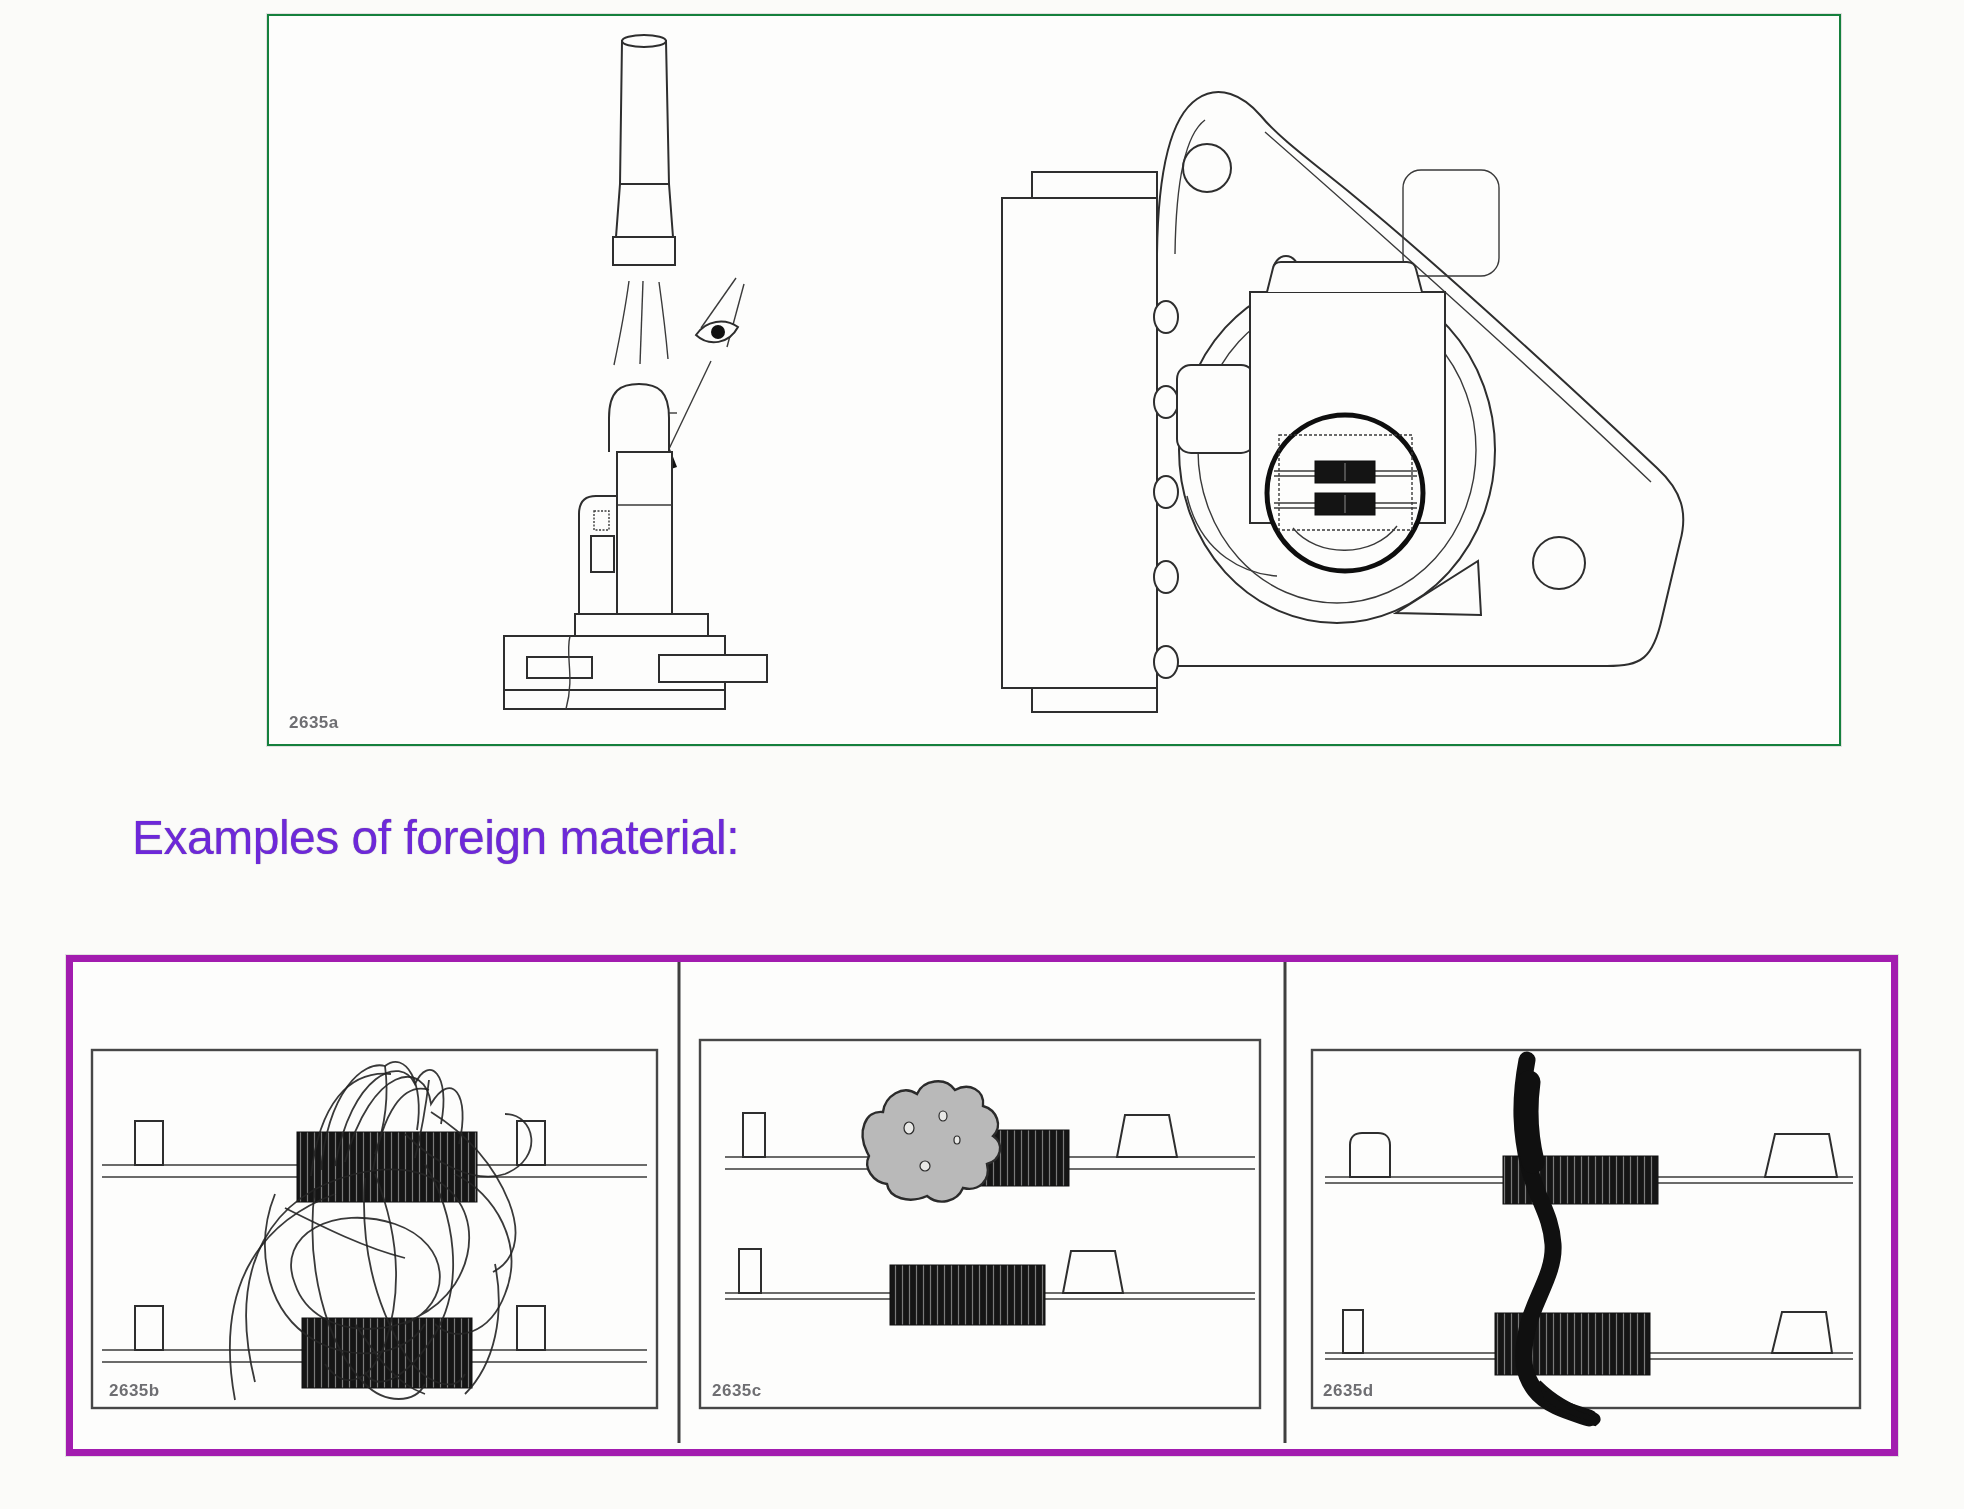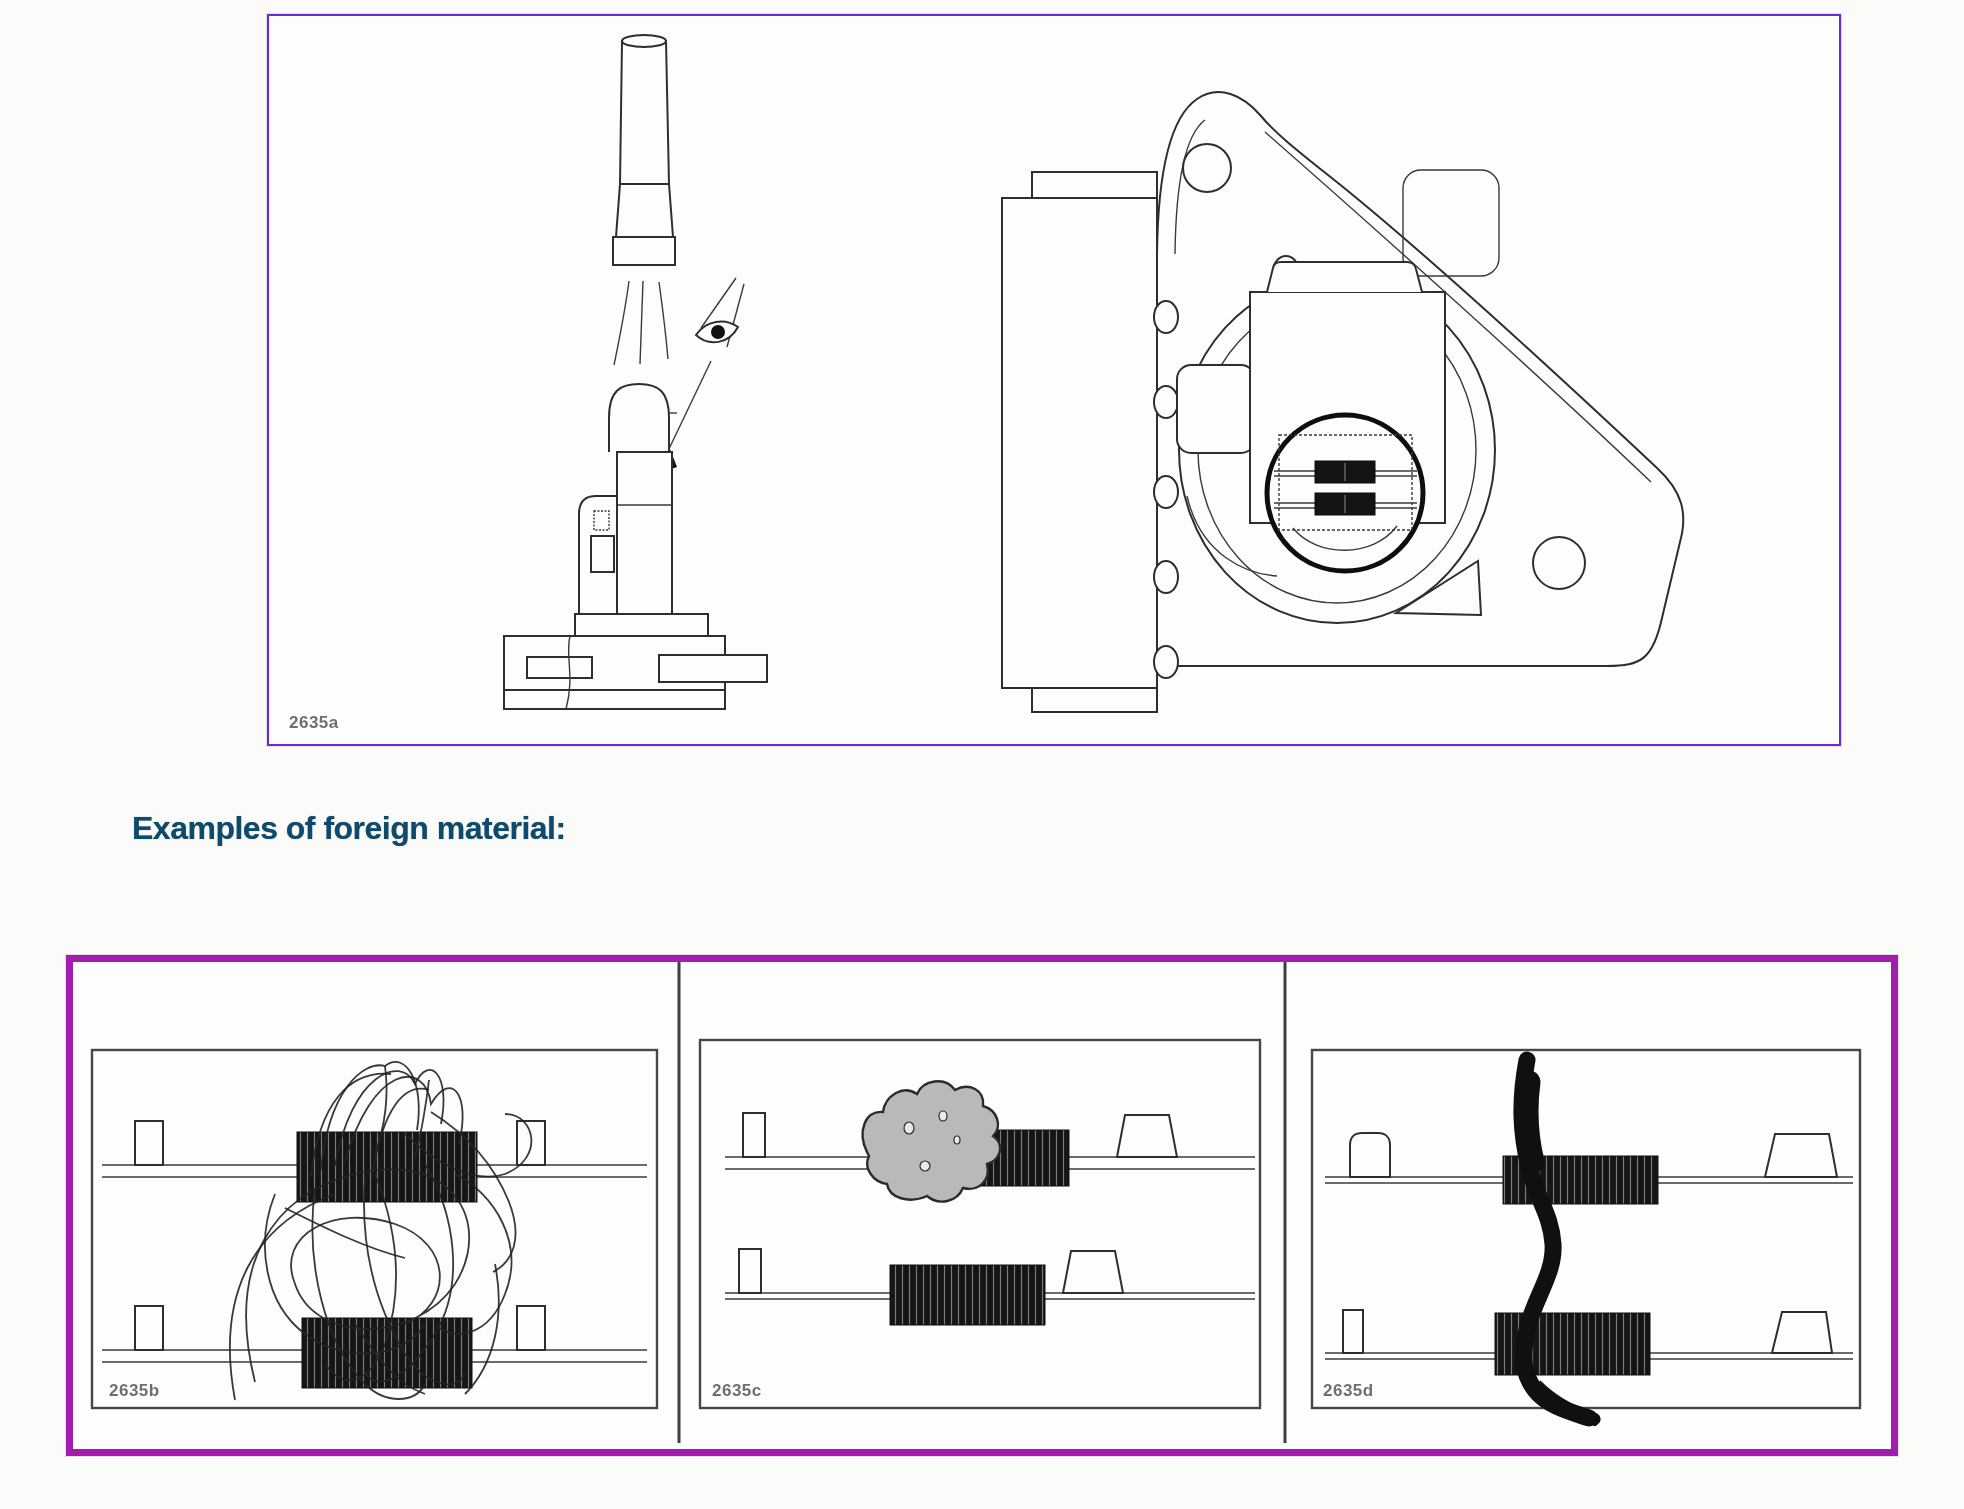--- a/index.html
+++ b/index.html
@@ -4,28 +4,28 @@
 <style>
   html,body{margin:0;padding:0;}
   body{
     width:1964px;height:1509px;position:relative;
     background:#fbfbf9;
     font-family:"Liberation Sans", sans-serif;
     overflow:hidden;
   }
   .panel{
     position:absolute;background:#fdfdfc;
-    border:2px solid #6d28d9;
+    border:2px solid #15803d;
     box-shadow:0 0 0 1px rgba(80,80,80,.15);
   }
   #top-panel{left:267px;top:14px;width:1570px;height:728px;}
   #top-panel svg{display:block;}
   #section-heading{
     position:absolute;left:132px;top:810px;
-    font-size:32px;font-weight:700;color:#0c4a6e;
+    font-size:48px;font-weight:400;color:#6d28d9;
     letter-spacing:-0.5px;
     text-shadow:0 0 1px rgba(20,20,20,.55);
   }
   #bottom-section{left:66px;top:955px;width:1818px;height:487px;border:7px solid #a21caf;}
   svg .ln{stroke:#2e2e2e;fill:none;stroke-width:2;}
   svg .thin{stroke:#3a3a3a;fill:none;stroke-width:1.4;}
   svg .wh{fill:#fdfdfc;stroke:#2e2e2e;stroke-width:2;}
   svg .blk{fill:#141414;stroke:#0c0c0c;stroke-width:1;}
   svg .fiber{stroke:#242424;fill:none;stroke-width:1.8;opacity:.9;}
   svg text.figlabel{

